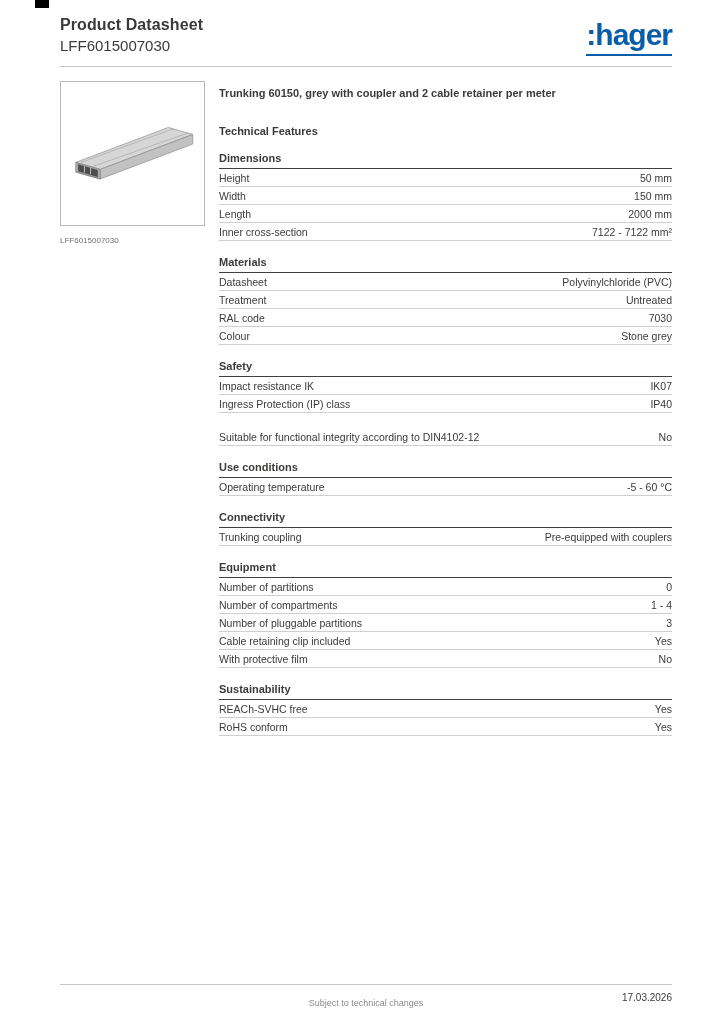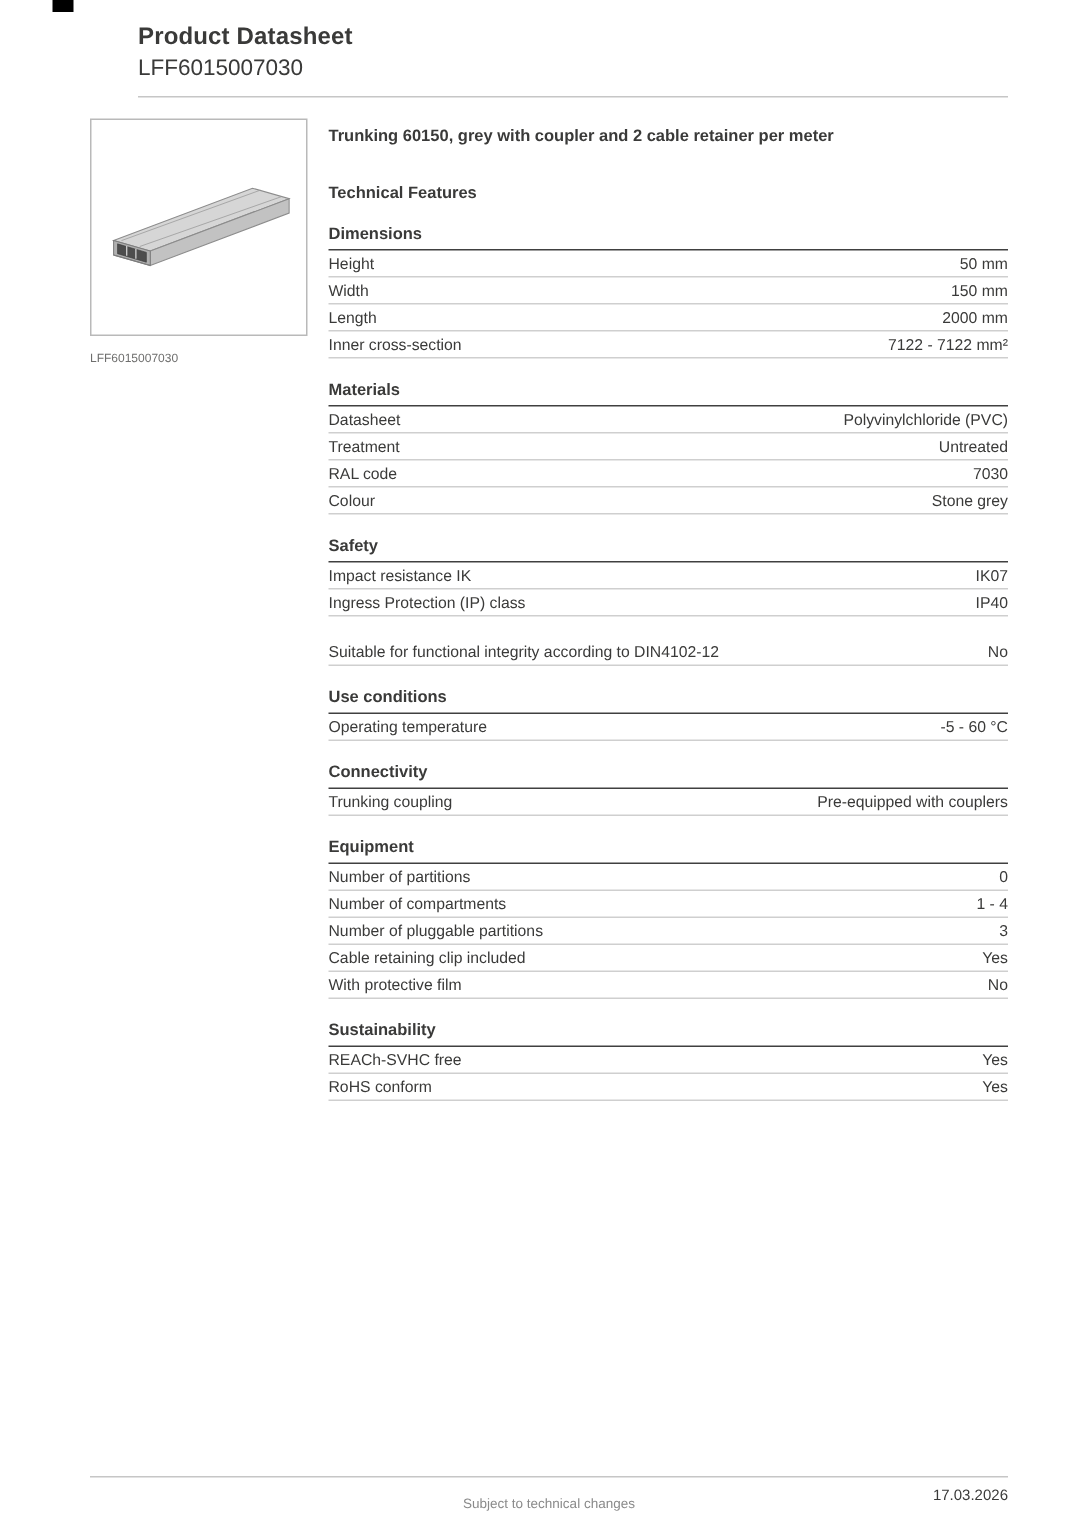--- a/index.html
+++ b/index.html
@@ -8,21 +8,21 @@
     background:#ffffff;
     font-family:"Liberation Sans", sans-serif;
     color:#3a3a39;
     position:relative;
     overflow:hidden;
   }
   .crop-mark { position:absolute; left:35px; top:0; width:14px; height:8px; background:#000; }
   .page { position:absolute; inset:0; padding:16px 52px 0 60px; }
 
   header { display:flex; justify-content:space-between; align-items:flex-start;
-           padding-bottom:10px; border-bottom:1px solid #c6c6c6;margin-left:32px; }
+           padding-bottom:10px; border-bottom:1px solid #c6c6c6; }
   .h-title { font-size:16px; font-weight:bold; letter-spacing:0.1px; }
   .h-code  { font-size:15px; margin-top:3px; font-weight:normal; }
   .logo { color:#0a5da8; font-size:30px; font-weight:bold; letter-spacing:-1px;
           line-height:1; border-bottom:2px solid #0a5da8; padding-bottom:4px; margin-top:4px; }
 
   .content { display:flex; gap:14px; margin-top:14px; }
   aside { flex:0 0 145px; width:145px; }
   .img-box { width:145px; height:145px; border:1px solid #b9b9b9; background:#fff;
              display:flex; align-items:center; justify-content:center; padding:6px; }
   .img-box svg { width:100%; height:auto; }
@@ -50,20 +50,21 @@
 
 <div class="crop-mark"></div>
 
 <div class="page">
 
   <header>
     <div>
       <div class="h-title">Product Datasheet</div>
       <div class="h-code">LFF6015007030</div>
     </div>
+    <div class="logo">:hager</div>
   </header>
 
   <div class="content">
 
     <aside>
       <div class="img-box">
         <svg viewBox="0 0 150 100" aria-hidden="true">
 
           <polygon points="10,60 116,20 144,28 38,68" fill="#d6d6d6" stroke="#8c8c8c" stroke-width="0.8"></polygon>
 

